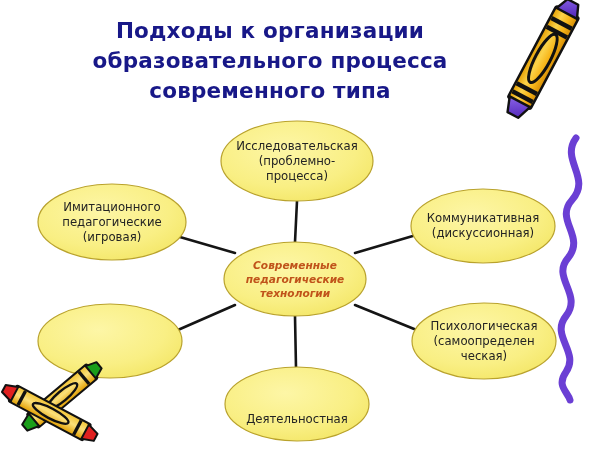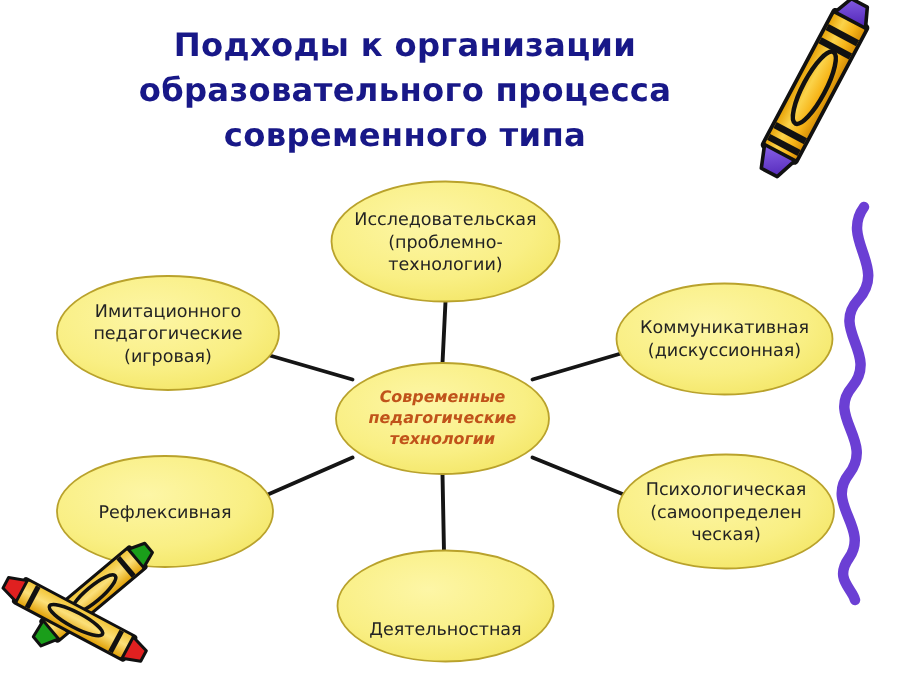--- a/index.html
+++ b/index.html
@@ -154,32 +154,31 @@
       <path d="M -8 -42 L 8 -42 L 4 -54 L -4 -54 Z" fill="#e02020" stroke="#111111" stroke-width="2" stroke-linejoin="round"></path>
       <path d="M -8 38 L 8 38 L 4 50 L -4 50 Z" fill="#e02020" stroke="#111111" stroke-width="2" stroke-linejoin="round"></path>
       <rect x="-8" y="-35" width="16" height="3.4" fill="#111111"></rect>
       <rect x="-8" y="28" width="16" height="3.4" fill="#111111"></rect>
       <ellipse cx="0" cy="-3" rx="5" ry="20" fill="none" stroke="#111111" stroke-width="2.4"></ellipse>
     </g>
   </svg>
 
   <div class="node-text" style="left:221px; top:121px; width:152px; height:80px;">Исследовательская
 (проблемно-
-технологии)</div>
+процесса)</div>
 
   <div class="node-text" style="left:412px; top:303px; width:144px; height:76px;">Психологическая
 (самоопределен
 ческая)</div>
 
   <div class="node-text" style="left:411px; top:189px; width:144px; height:74px;">Коммуникативная
 (дискуссионная)</div>
 
   <div class="node-text" style="left:225px; top:382px; width:144px; height:74px;">Деятельностная</div>
 
-  <div class="node-text" style="left:38px; top:304px; width:144px; height:74px;">Рефлексивная</div>
 
   <div class="node-text" style="left:38px; top:184px; width:148px; height:76px;">Имитационного
 педагогические
 (игровая)</div>
 
   <div class="node-text center" style="left:224px; top:242px; width:142px; height:74px;text-align:center;">Современные
 педагогические
 технологии</div>
 
 </div>

